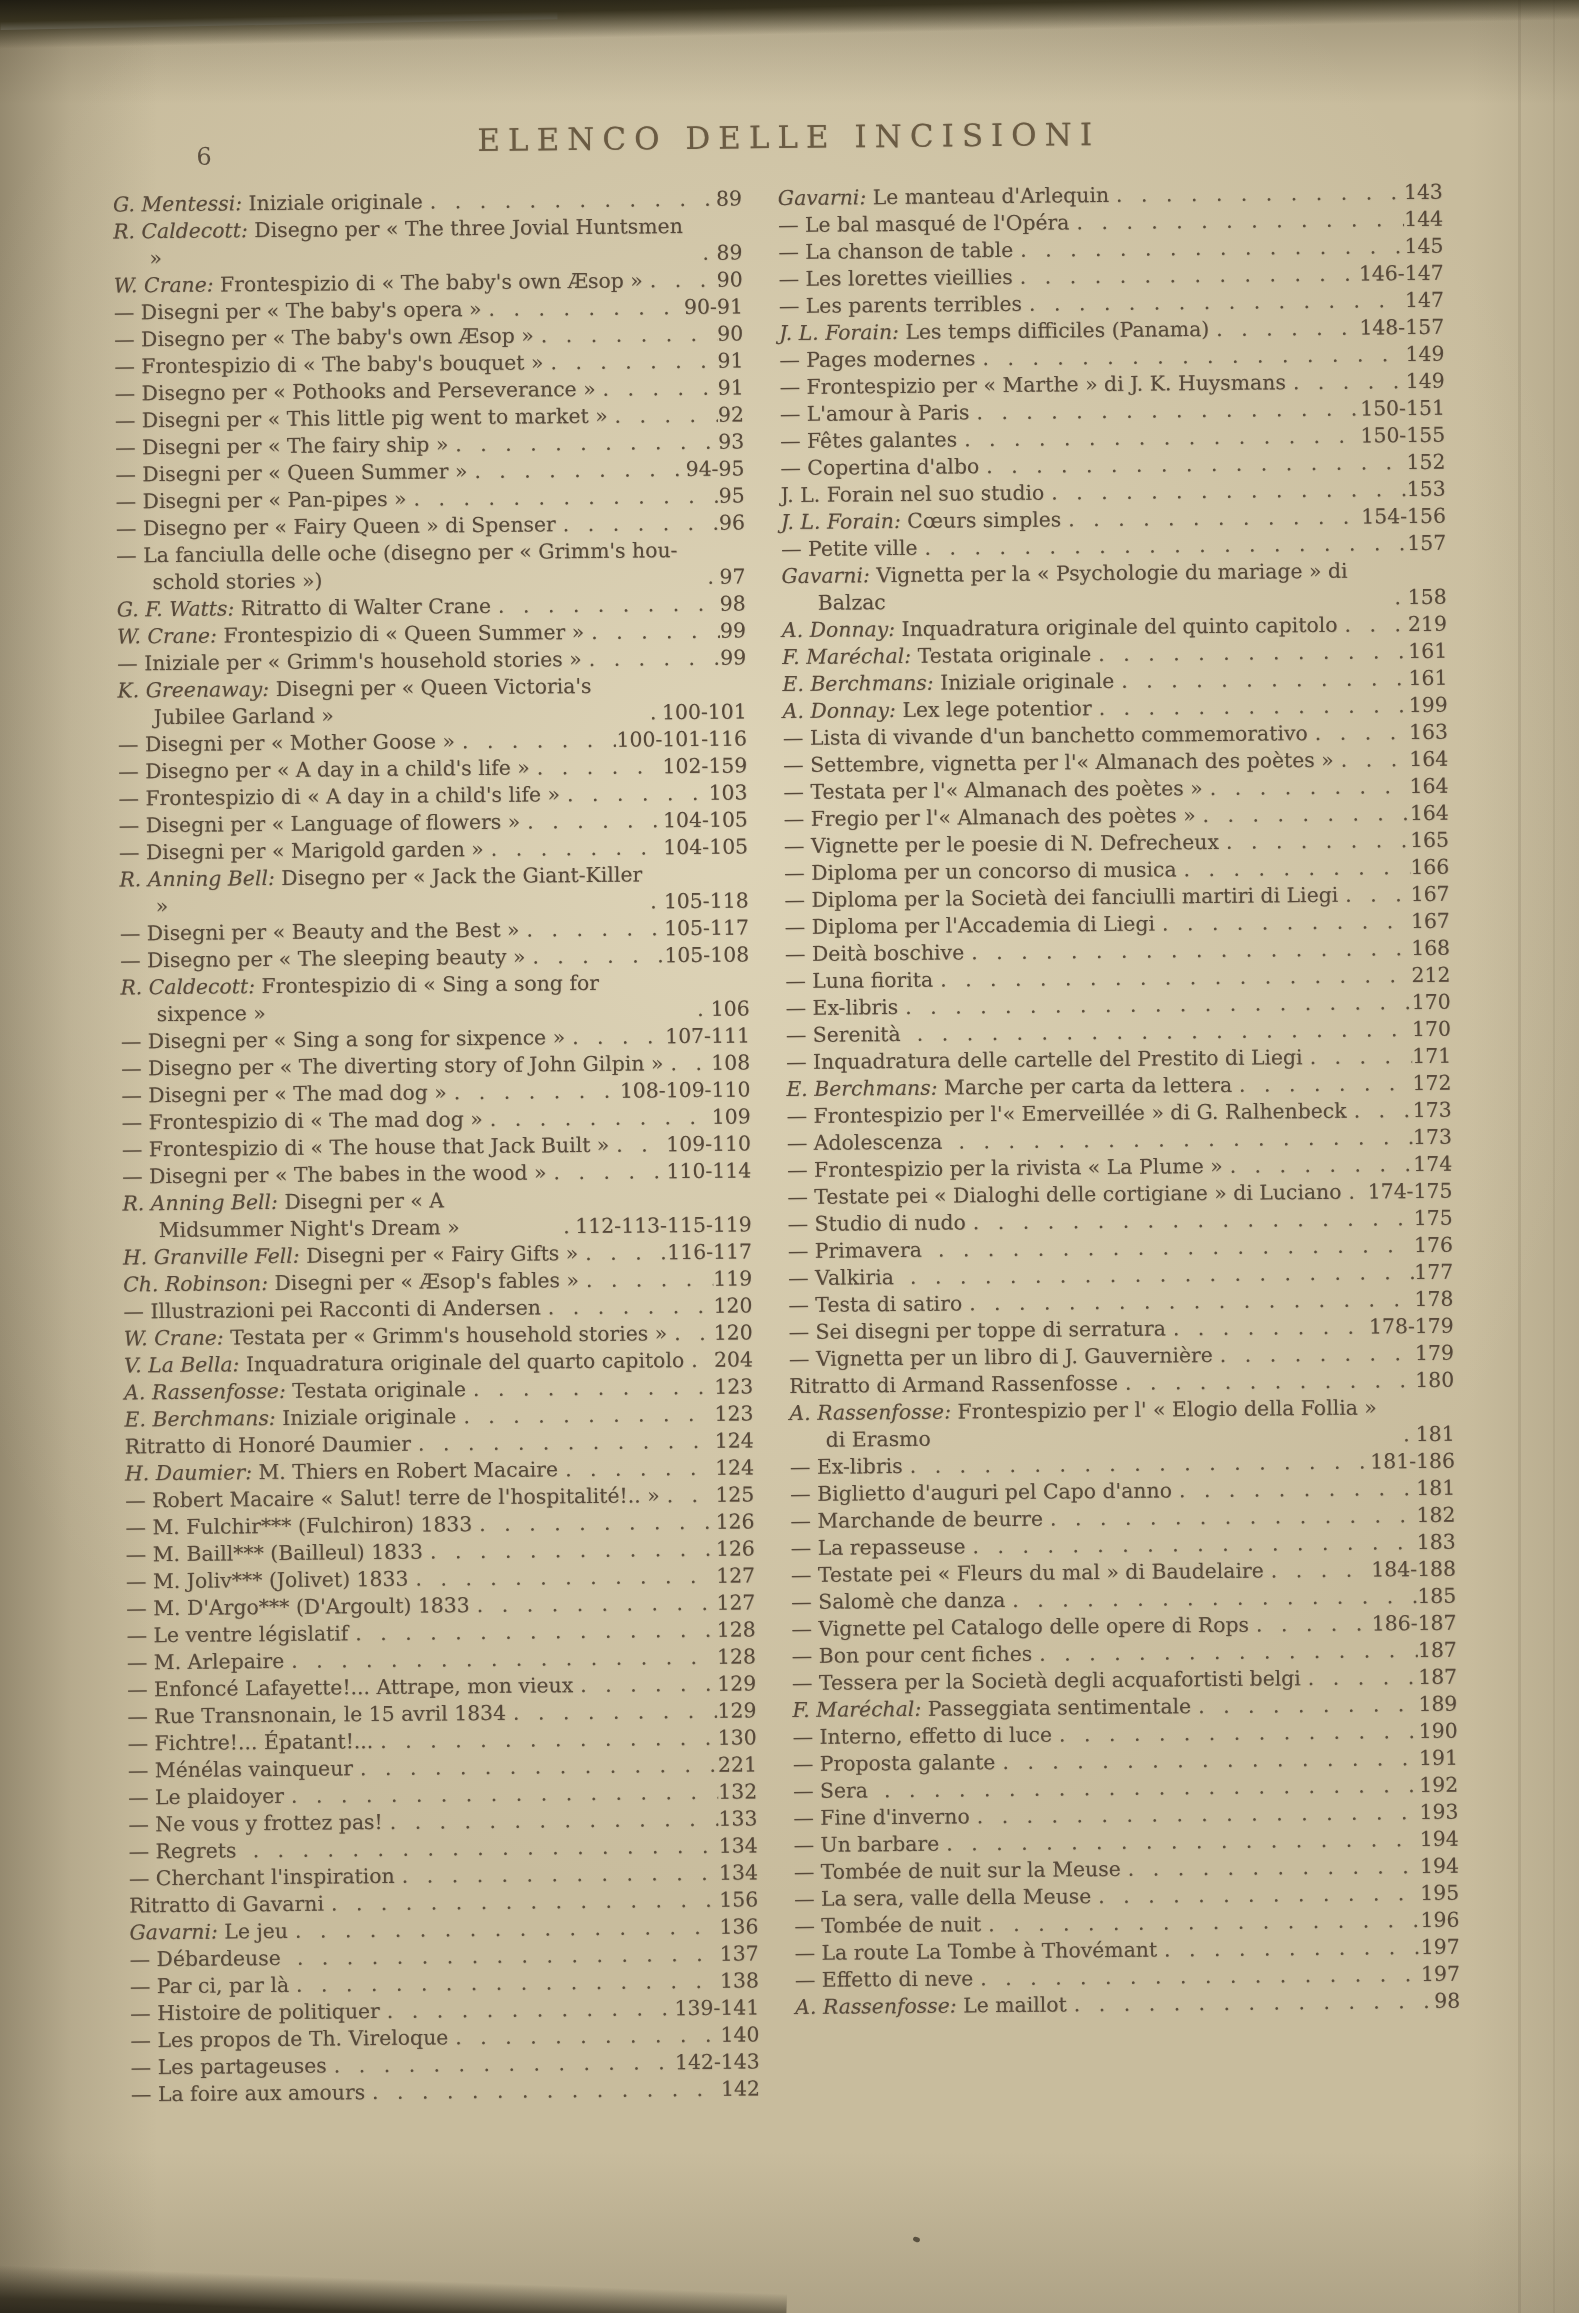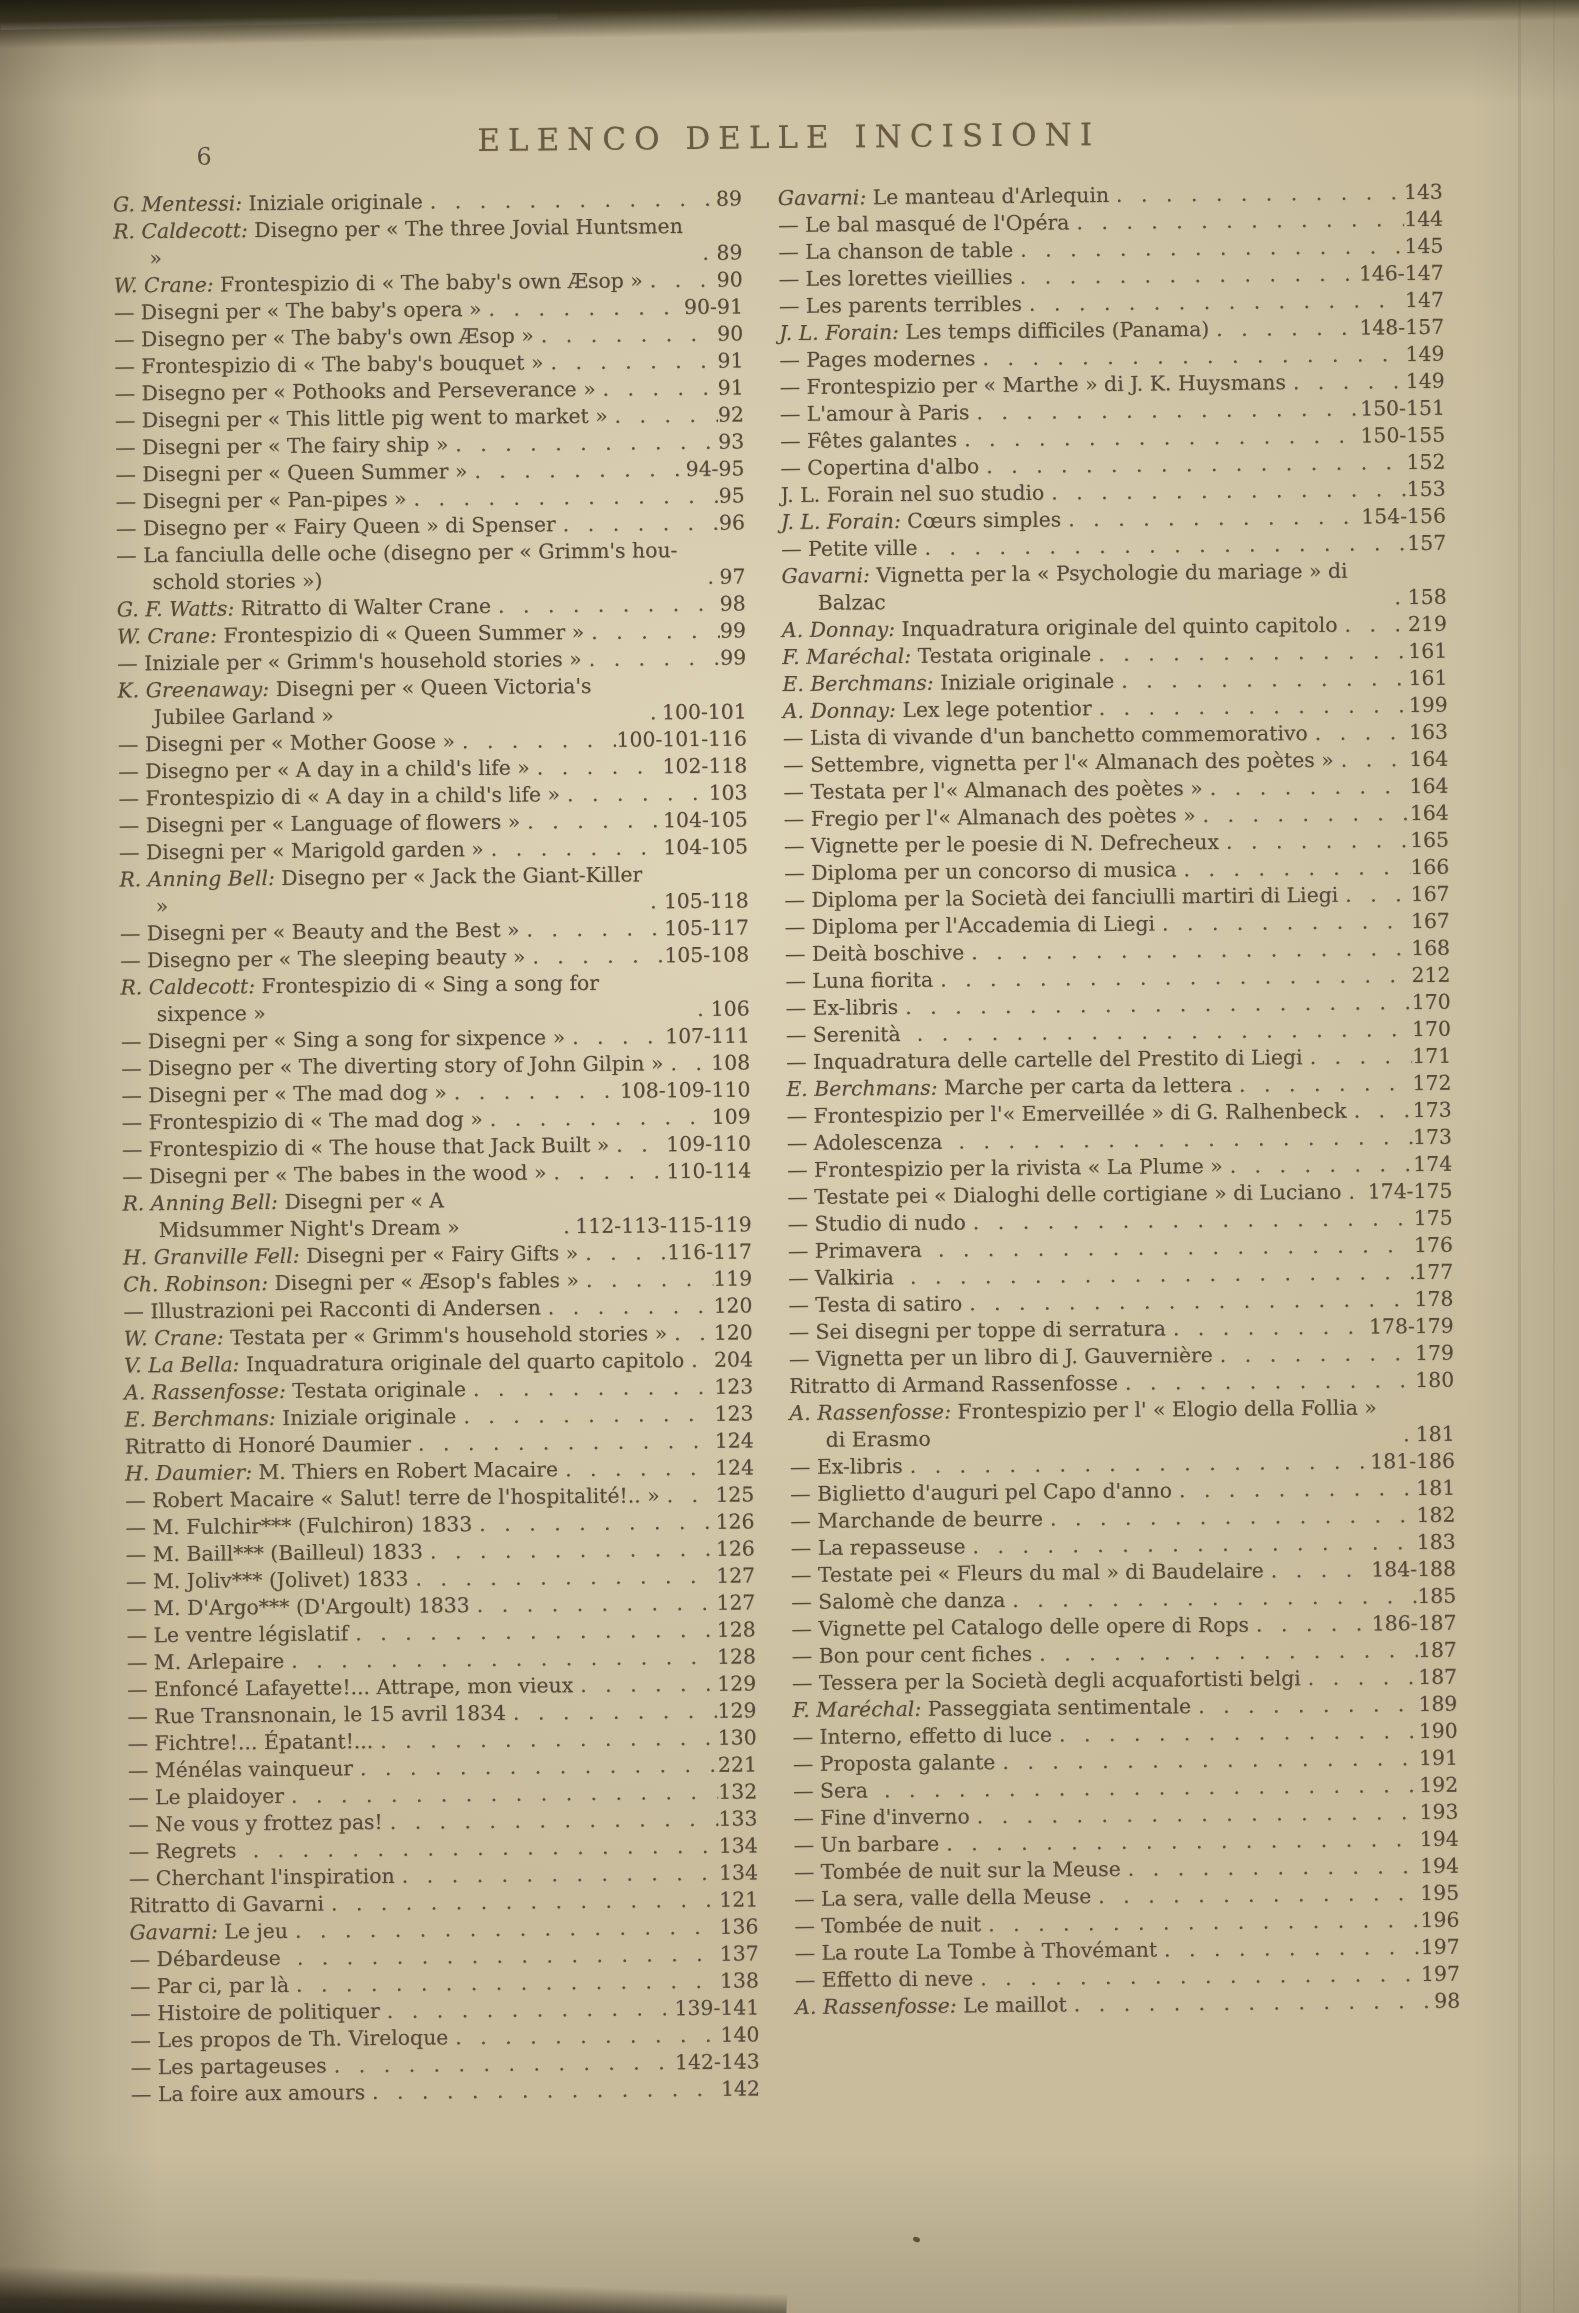--- a/index.html
+++ b/index.html
@@ -188,21 +188,21 @@
           <span class="pg">100-101</span>
         </div>
         <div class="row">
           <span class="txt">— Disegni per « Mother Goose »</span>
           <span class="leader"></span>
           <span class="pg">100-101-116</span>
         </div>
         <div class="row">
           <span class="txt">— Disegno per « A day in a child's life »</span>
           <span class="leader"></span>
-          <span class="pg">102-118</span>
+          <span class="pg">102-159</span>
         </div>
         <div class="row">
           <span class="txt">— Frontespizio di « A day in a child's life »</span>
           <span class="leader"></span>
           <span class="pg">103</span>
         </div>
         <div class="row">
           <span class="txt">— Disegni per « Language of flowers »</span>
           <span class="leader"></span>
           <span class="pg">104-105</span>
@@ -383,21 +383,21 @@
           <span class="pg">134</span>
         </div>
         <div class="row">
           <span class="txt">— Cherchant l'inspiration</span>
           <span class="leader"></span>
           <span class="pg">134</span>
         </div>
         <div class="row">
           <span class="txt">Ritratto di Gavarni</span>
           <span class="leader"></span>
-          <span class="pg">121</span>
+          <span class="pg">156</span>
         </div>
         <div class="row">
           <span class="txt"><i class="author">Gavarni: </i>Le jeu</span>
           <span class="leader"></span>
           <span class="pg">136</span>
         </div>
         <div class="row">
           <span class="txt">— Débardeuse</span>
           <span class="leader"></span>
           <span class="pg">137</span>

